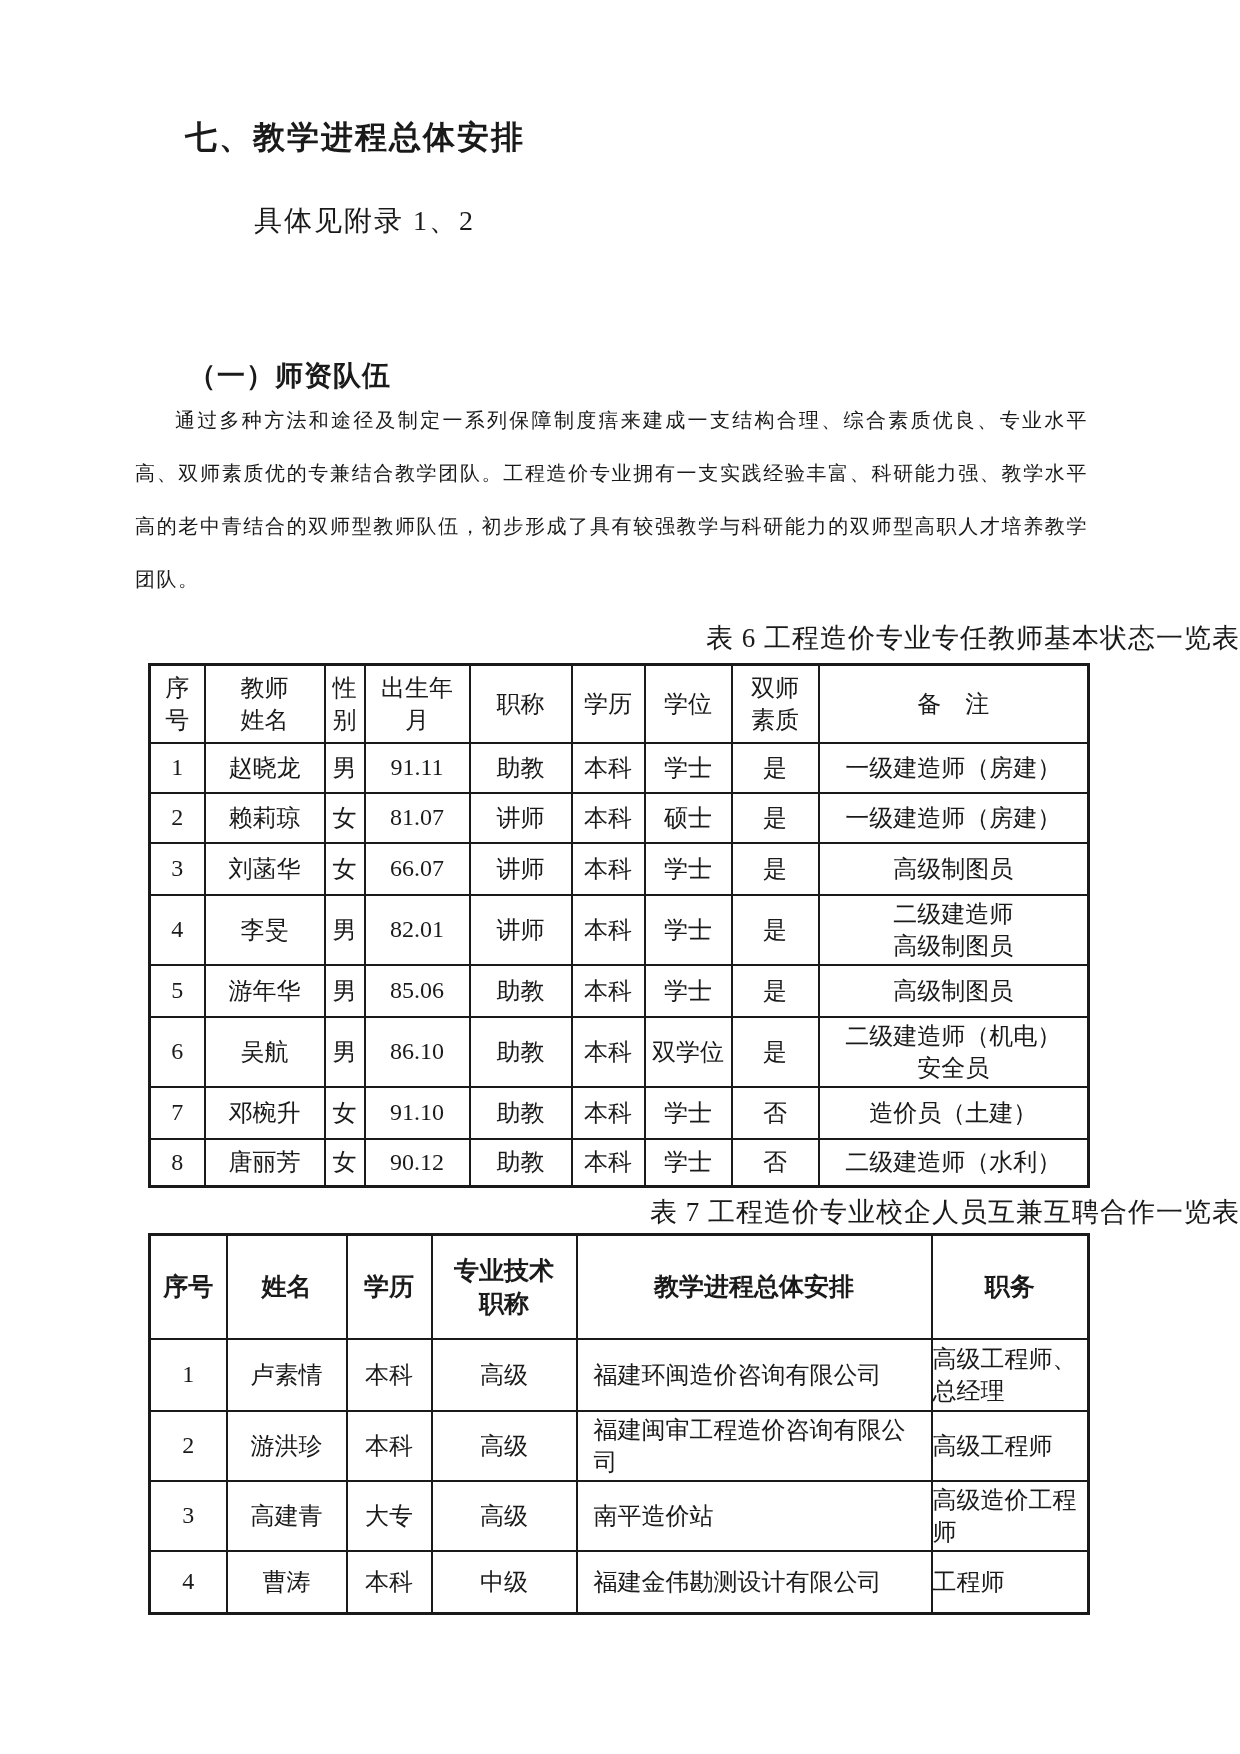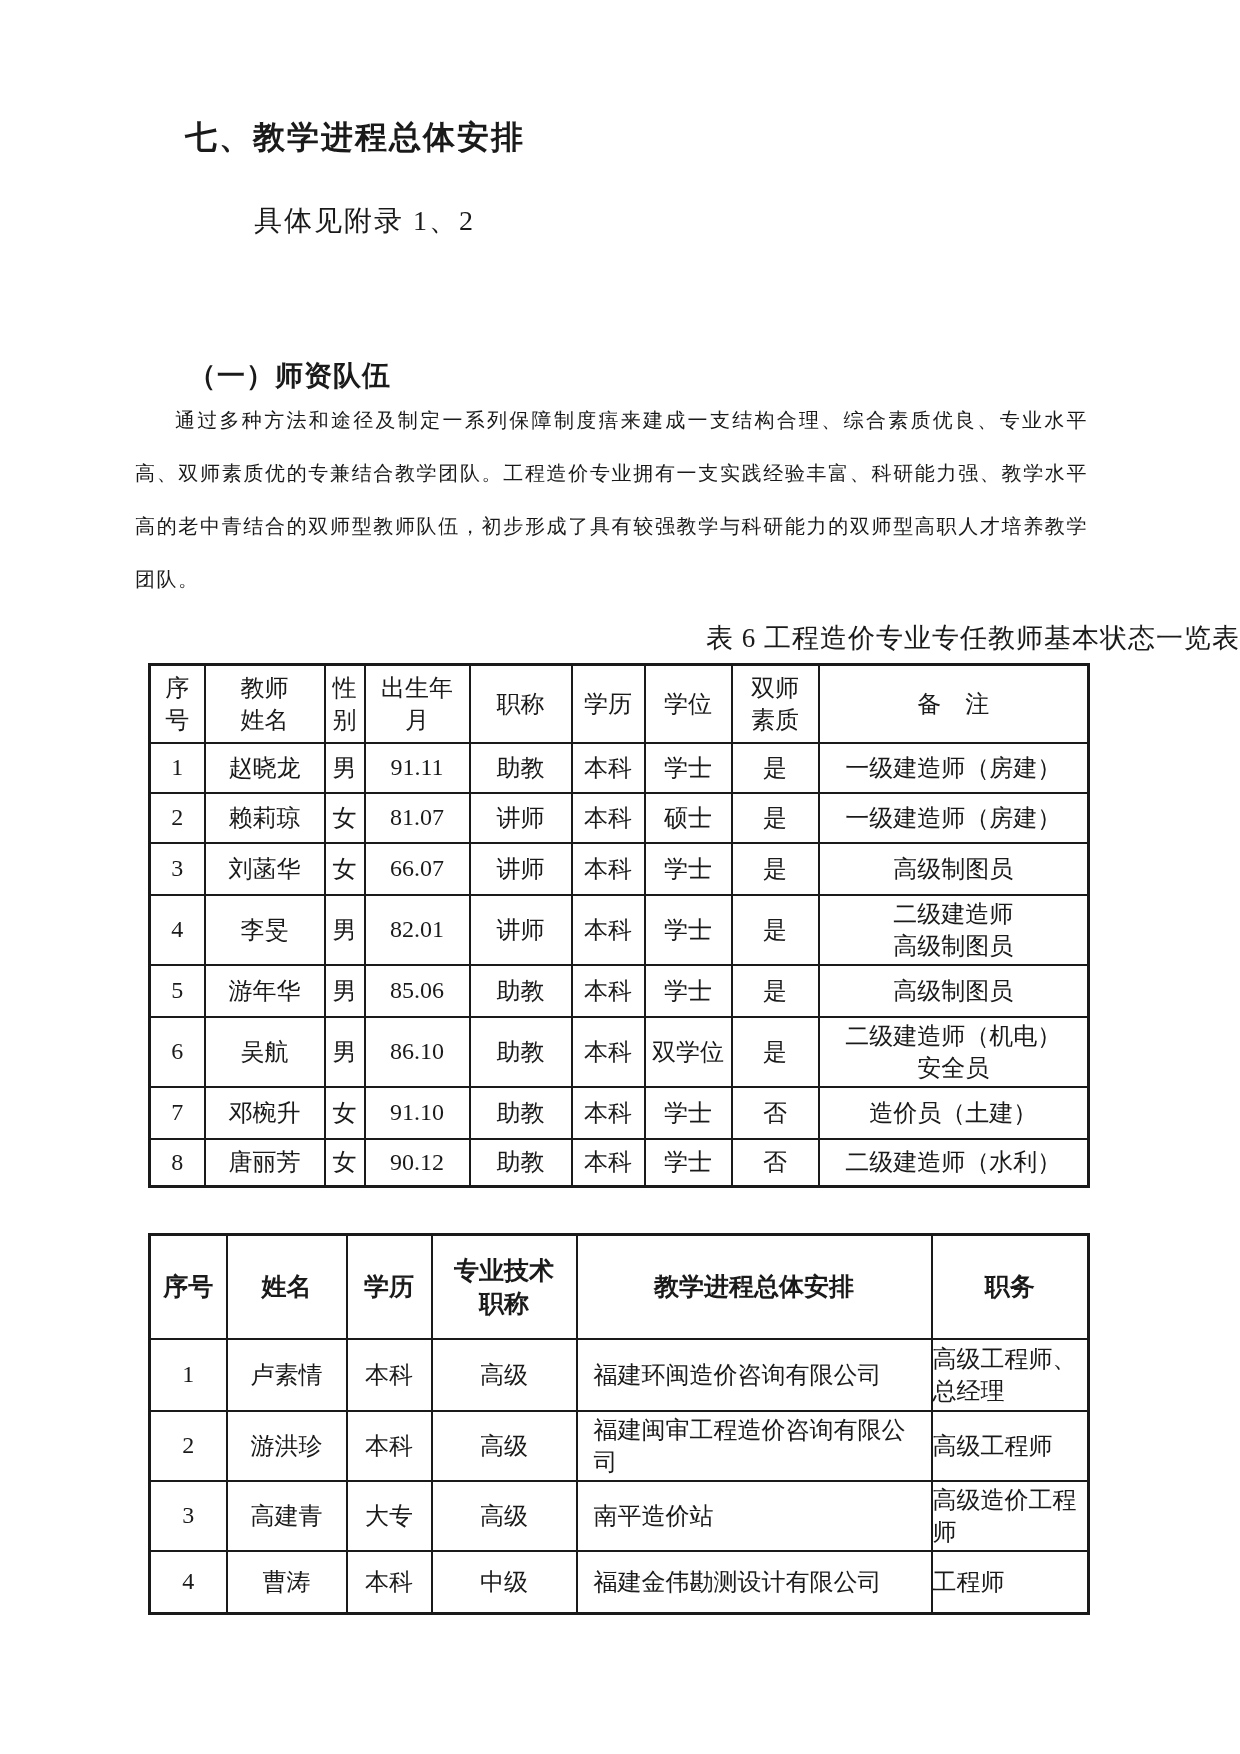--- a/index.html
+++ b/index.html
@@ -196,20 +196,21 @@
       <td>90.12</td>
       <td>助教</td>
       <td>本科</td>
       <td>学士</td>
       <td>否</td>
       <td>二级建造师（水利）</td>
     </tr>
   </tbody>
     </table>
 
+  <div class="abs tbl-title" style="top:1194px;">表 7  工程造价专业校企人员互兼互聘合作一览表</div>
 
   <table class="abs t7" style="left:148px;top:1233px;border-radius:29px;">
     <colgroup>
       <col style="width:77px">
         <col style="width:120px">
         <col style="width:85px">
       <col style="width:145px">
         <col style="width:355px">
         <col style="width:157px">
     </colgroup>

